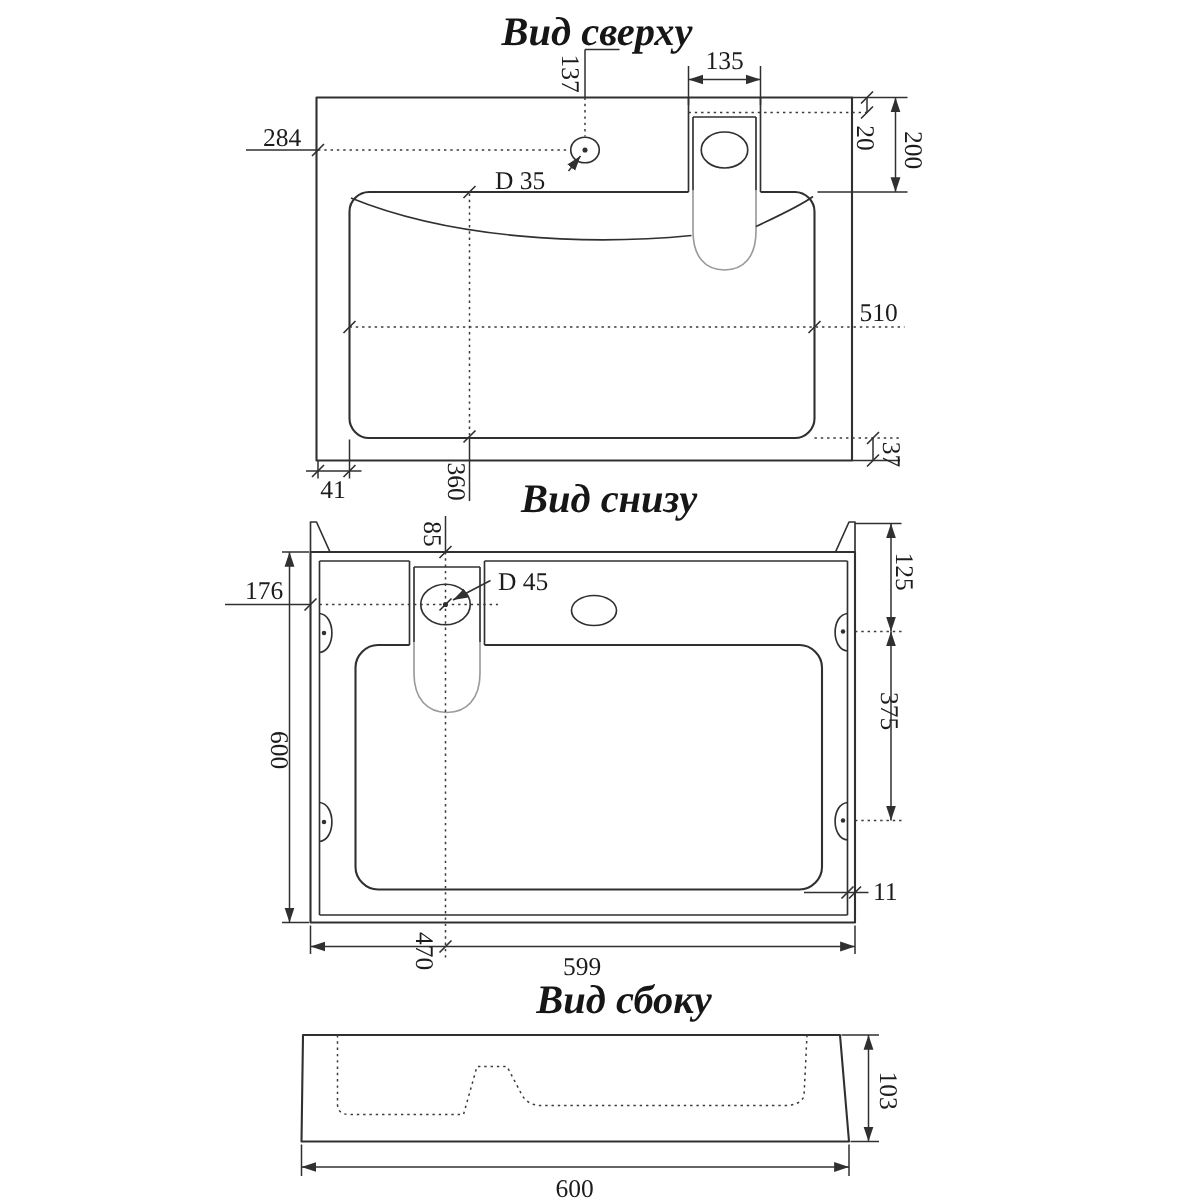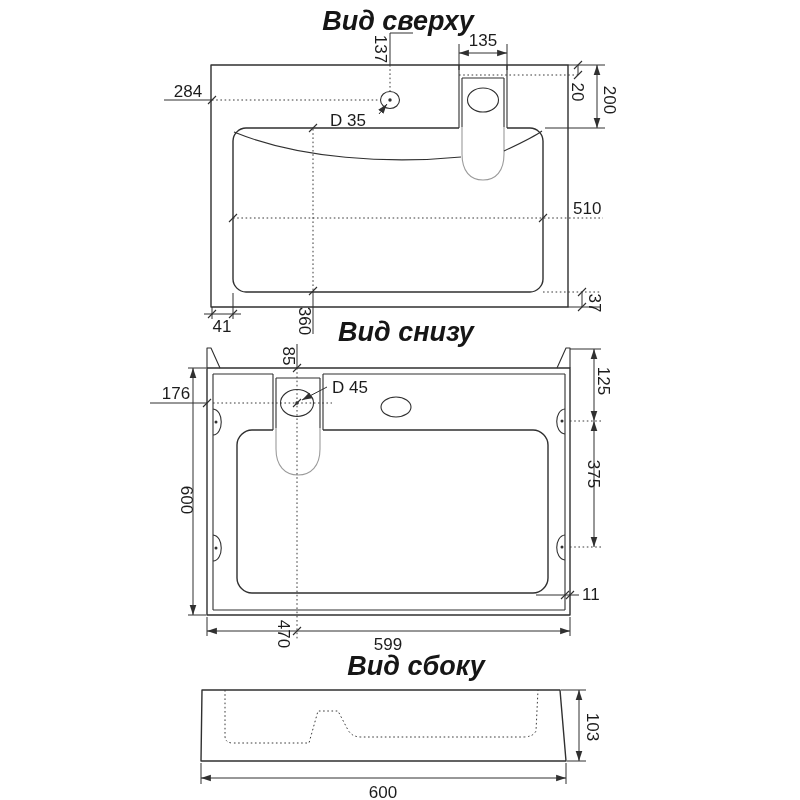--- a/index.html
+++ b/index.html
@@ -1,17 +1,17 @@
 <!DOCTYPE html>
 <html><head>
 <meta charset="utf-8">
 <style>
   html,body{margin:0;padding:0;background:#ffffff;}
   .canvas{position:relative;width:741px;height:800px;background:#ffffff;overflow:hidden;
-          font-family:Liberation Sans, sans-serif;}
+          font-family:Liberation Serif, serif;}
   svg{display:block;}
   
   .o  {stroke:#303030;stroke-width:1.4;fill:none;stroke-linejoin:round;}
   .o2 {stroke:#303030;stroke-width:1.1;fill:none;stroke-linejoin:round;}
   
   .t  {stroke:#303030;stroke-width:1;fill:none;}
   
   .d  {stroke:#3a3a3a;stroke-width:1;fill:none;stroke-dasharray:1.6 2.6;}
   
   .h  {stroke:#3a3a3a;stroke-width:1;fill:none;stroke-dasharray:1.6 2.6;stroke-linejoin:round;}

